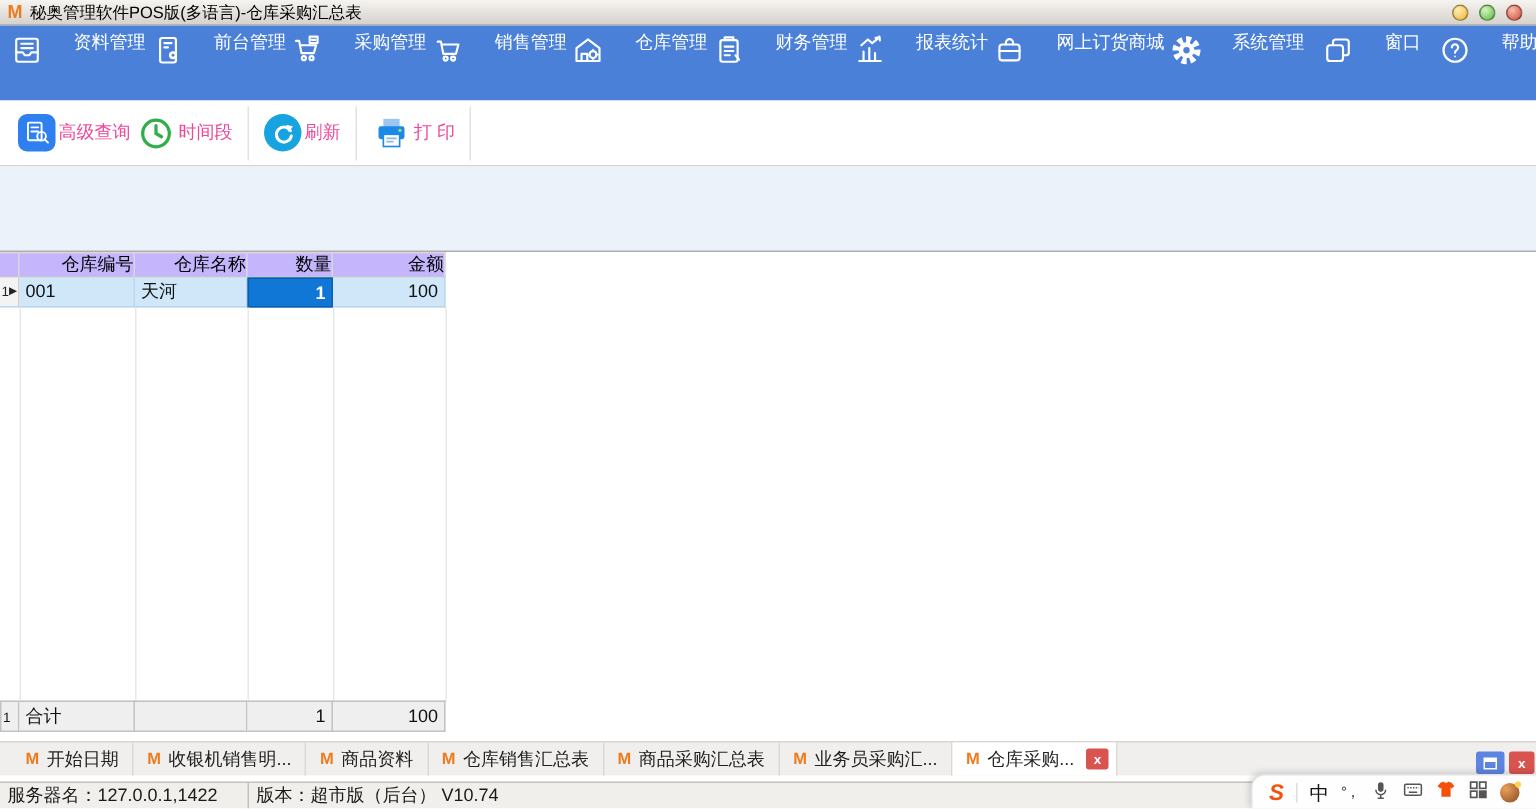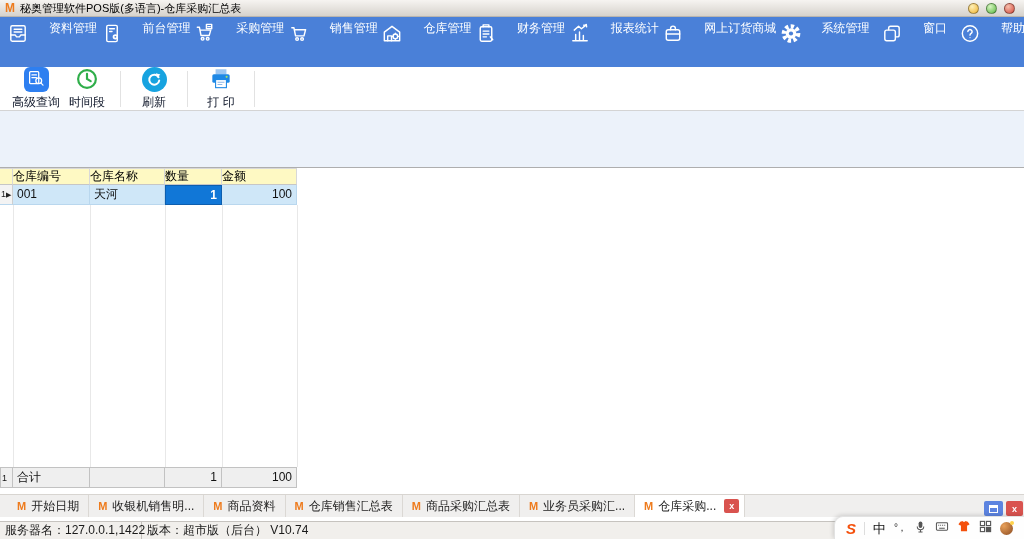--- a/index.html
+++ b/index.html
@@ -24,22 +24,22 @@
   .mtb-item{display:flex;flex-direction:row;align-items:flex-start;gap:19px;
     min-width:58px;color:#fff;cursor:default}
   .mtb-item.wide{min-width:84px}
   .mtb-item.sp{margin-left:8px;min-width:50px}
   .mtb-item .lbl{font-size:12px;line-height:12px;white-space:nowrap}
   .mtb-item svg{display:block}
 
   
   .atb{position:absolute;top:67px;left:0;right:0;height:44px;background:#fff;
     border-bottom:1px solid #d4d4d4;display:flex;align-items:center;padding-left:10px}
-  .atb-item{display:flex;flex-direction:column;align-items:center;gap:2px;
-    min-width:50px;font-size:12px;color:#0f172a;padding:0 2px}
+  .atb-item{display:flex;flex-direction:row;align-items:center;gap:2px;
+    min-width:50px;font-size:12px;color:#ec4899;padding:0 2px}
   .atb-item .ic{height:26px;display:flex;align-items:center;justify-content:center}
   .atb-sep{width:1px;height:36px;background:#e2e2e2;margin:0 8px}
   .sq-blue{width:25px;height:25px;border-radius:6px;background:#2e7ff0;
     display:flex;align-items:center;justify-content:center}
   .circ-blue{width:25px;height:25px;border-radius:50%;background:#17a3e0;
     display:flex;align-items:center;justify-content:center}
 
   
   .filters{position:absolute;top:111px;left:0;right:0;height:57px;background:#ecf2fa;
     border-bottom:1px solid #aeaeae}
@@ -54,22 +54,22 @@
   .dots{color:#f6a64c;font-weight:bold;font-size:11px;letter-spacing:2px;line-height:9px}
   .query-btn{position:absolute;left:565px;top:128px;width:63px;height:28px;background:#4a86e8;
     border:none;border-radius:5px;color:#fff;font-size:12px;box-shadow:0 1px 3px rgba(0,0,0,.35);
     display:flex;align-items:center;justify-content:center;gap:2px;cursor:pointer}
   .query-btn .k{font-size:10px}
 
   
   .grid{position:absolute;top:168px;left:0;width:1024px;height:324px;background:#fff}
   .thead{display:flex;height:17px}
   .c0{width:13px}.c1{width:77px}.c2{width:75px}.c3{width:57px}.c4{width:75px}
-  .th{background:#fef9c3;border-right:1px solid #d8d8d8;border-bottom:1px solid #c6c6c6;
-    border-top:1px solid #d8d8d8;text-align:left;font-size:12px;line-height:15px;color:#000}
+  .th{background:#c4b5fd;border-right:1px solid #d8d8d8;border-bottom:1px solid #c6c6c6;
+    border-top:1px solid #d8d8d8;text-align:right;font-size:12px;line-height:15px;color:#000}
   .trow{display:flex;height:20px}
   .td{font-size:12px;line-height:19px;background:#cfe7f8;border-right:1px solid #b9d7ee;
     border-bottom:1px solid #b9d7ee;padding:0 4px;white-space:nowrap}
   .td.ind{background:#f3f3f3;border-right:1px solid #cfcfcf;padding:0 1px;
     display:flex;align-items:center;justify-content:space-between;font-size:9px;color:#222}
   .td.ind .mk{font-size:7px}
   .td.num{text-align:right}
   .td.sel{background:#1177d7;color:#fff;border:1px solid #0d5eae;font-weight:bold}
   .col-line{position:absolute;top:37px;width:1px;height:262px;background:#e8e8e8}
   .total-row{position:absolute;left:0;top:299px;display:flex;height:21px}
@@ -90,21 +90,21 @@
   .tb-btn{position:absolute;height:15px;top:501px;border-radius:2px;display:flex;
     align-items:center;justify-content:center;cursor:pointer}
   .tb-btn.blue{right:21px;width:19px;background:#5d84e0}
   .tb-btn.blue .g{width:9px;height:8px;border:1px solid #fff;border-top:3px solid #fff}
   .tb-btn.red{right:1px;width:17px;background:#d9534f;color:#fff;font-size:9px;font-weight:bold}
 
   
   .statusbar{position:absolute;top:521px;left:0;right:0;height:18px;background:#f1efec;
     border-top:1px solid #c6c3bf;display:flex;align-items:center;font-size:12px;color:#1a1a1a}
   .sseg{height:100%;display:flex;align-items:center;padding:0 5px;border-right:1px solid #c3c0bc;white-space:nowrap}
-  .sseg.s1{width:142px}.sseg.s2{width:204px}.sseg.s3{width:187px}
+  .sseg.s1{width:166px}.sseg.s2{width:204px}.sseg.s3{width:187px}
   .sseg.s4{flex:1;border-right:none}
 
   
   .imebar{position:absolute;right:0;bottom:0;width:190px;height:23px;background:#fefefe;
     border:1px solid #e2e2e2;border-right:none;border-bottom:none;border-radius:9px 0 0 0;
     box-shadow:-1px -1px 4px rgba(0,0,0,.15);display:flex;align-items:center;
     justify-content:space-around;padding:0 7px;z-index:5}
   .ime-s{color:#f4500c;font-weight:900;font-size:15px;font-style:italic;line-height:15px}
   .ime-sep{width:1px;height:13px;background:#ddd}
   .ime-mode{font-size:13px;color:#111;line-height:13px}

